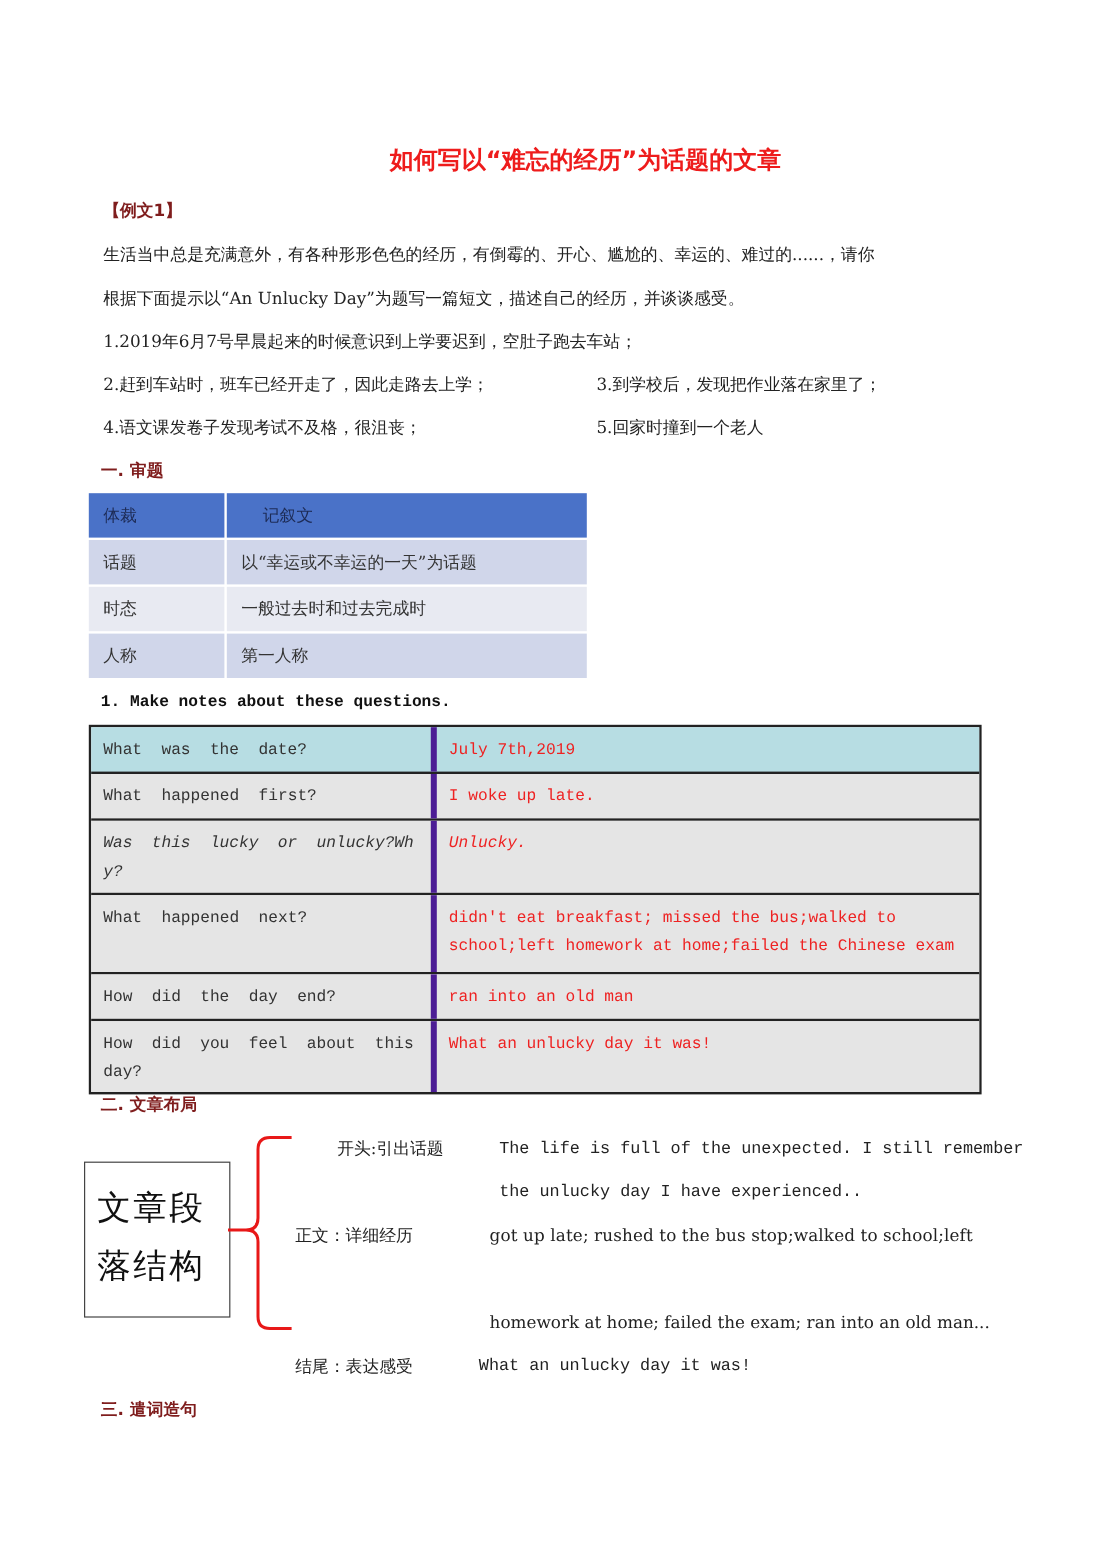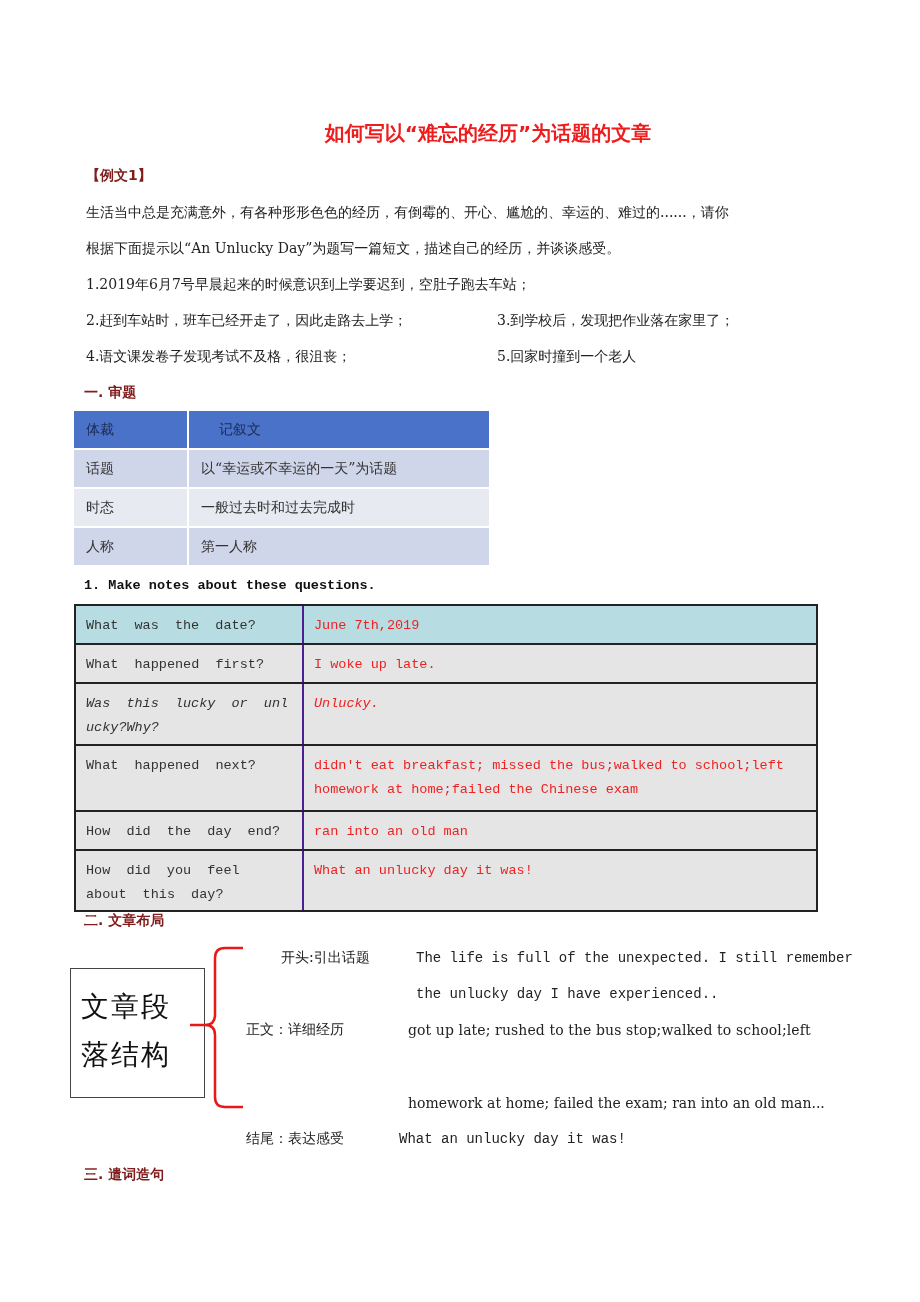--- a/index.html
+++ b/index.html
@@ -20,31 +20,31 @@
     .t1 .c2 { flex: 1; padding-left: 12px; box-sizing: border-box; display: flex; align-items: center; font-size: 14px; }
     .t1 .hdr .c1, .t1 .hdr .c2 { background: #4a72c8; color: #1d2b55; }
     .t1 .hdr .c2 { padding-left: 30px; }
     .t1 .odd .c1, .t1 .odd .c2 { background: #d0d6ea; color: #333; }
     .t1 .even .c1, .t1 .even .c2 { background: #e8eaf2; color: #333; }
 
     
     .t2 { position: absolute; left: 74px; top: 604px; width: 744px; border: 2px solid #222; box-sizing: border-box; }
     .t2 .row { display: flex; border-bottom: 2px solid #222; }
     .t2 .row:last-child { border-bottom: none; }
-    .t2 .q { width: 228px; border-right: 2px solid #4c1d95; padding: 8px 10px 6px 10px; box-sizing: border-box;
+    .t2 .q { width: 288px; border-right: 5px solid #4c1d95; padding: 8px 10px 6px 10px; box-sizing: border-box;
              font-family: "Liberation Mono", "DejaVu Sans Mono", monospace; font-size: 13.5px; line-height: 24px;
              color: #333; white-space: normal; word-spacing: 8px; }
     .t2 .a { flex: 1; padding: 8px 10px 6px 10px; box-sizing: border-box;
              font-family: "Liberation Mono", "DejaVu Sans Mono", monospace; font-size: 13.5px; line-height: 24px;
              color: #ee2222; white-space: normal; }
     .t2 .row.head { background: #b7dde3; }
     .t2 .row.body { background: #e5e5e5; }
 
     
-    .box { position: absolute; left: 70px; top: 968px; width: 135px; height: 130px; border: 1px solid #444; box-sizing: border-box; }
+    .box { position: absolute; left: 70px; top: 968px; width: 122px; height: 130px; border: 1px solid #444; box-sizing: border-box; }
     .box-text { position: absolute; left: 10px; top: 14px; font-family: "DejaVu Sans", sans-serif;
                 font-size: 28px; line-height: 48px; color: #111; white-space: normal; width: 100px; letter-spacing: 2px; }
     .brace { position: absolute; left: 185px; top: 945px; }
   </style>
 </head>
 <body>
 
 <div class="abs title">如何写以“难忘的经历”为话题的文章</div>
 
 <div class="abs bold-h" style="left:86px; top:167px;">【例文1】</div>
@@ -77,21 +77,21 @@
     <div class="c1">人称</div>
     <div class="c2">第一人称</div>
   </div>
 </div>
 
 <div class="abs mono" style="left:84px; top:578px; font-weight:bold; font-size:13.5px; color:#111;">1. Make notes about these questions.</div>
 
 <div class="t2">
   <div class="row head" style="height:37px;">
     <div class="q">What was the date?</div>
-    <div class="a">June 7th,2019</div>
+    <div class="a">July 7th,2019</div>
   </div>
   <div class="row body" style="height:37px;">
     <div class="q">What happened first?</div>
     <div class="a">I woke up late.</div>
   </div>
   <div class="row body" style="height:60px;font-style:italic;">
     <div class="q" style="word-break:break-all;">Was this lucky or unlucky?Why?</div>
     <div class="a">Unlucky.</div>
   </div>
   <div class="row body" style="height:64px;">

